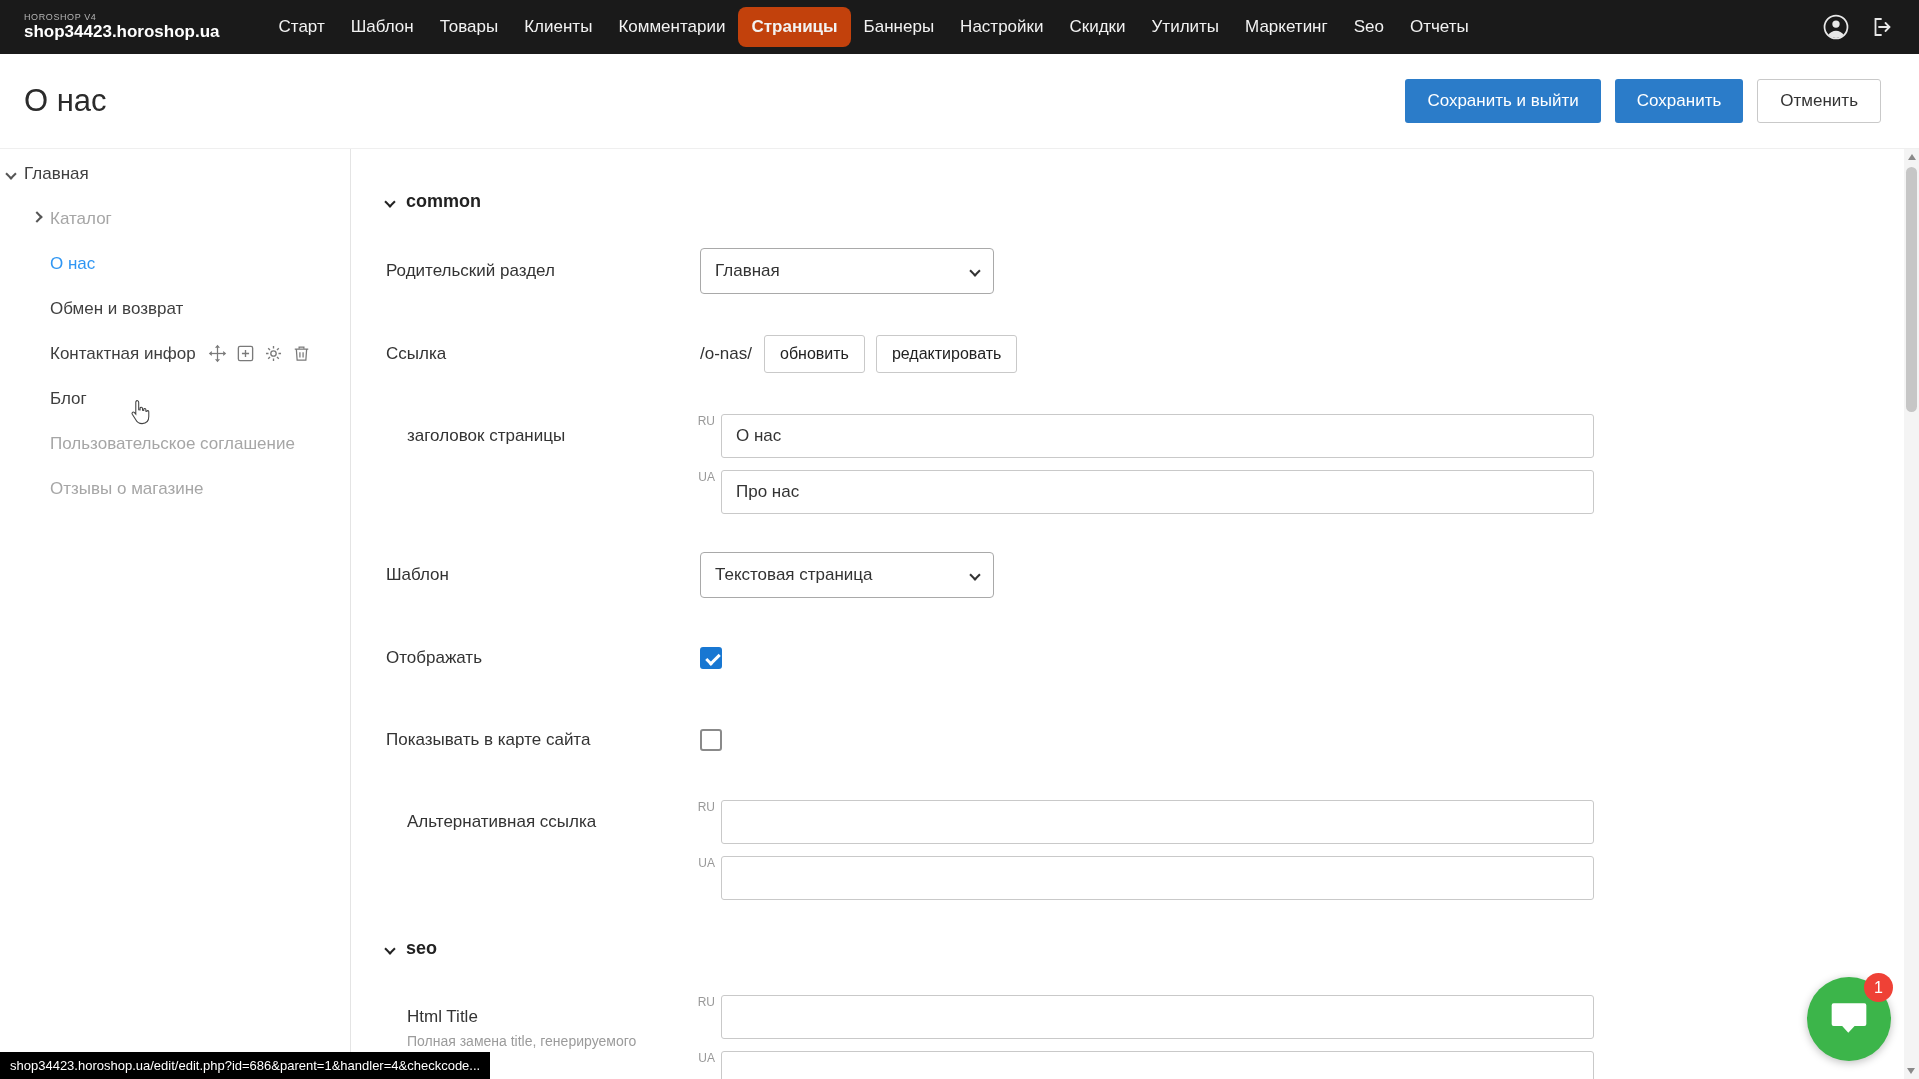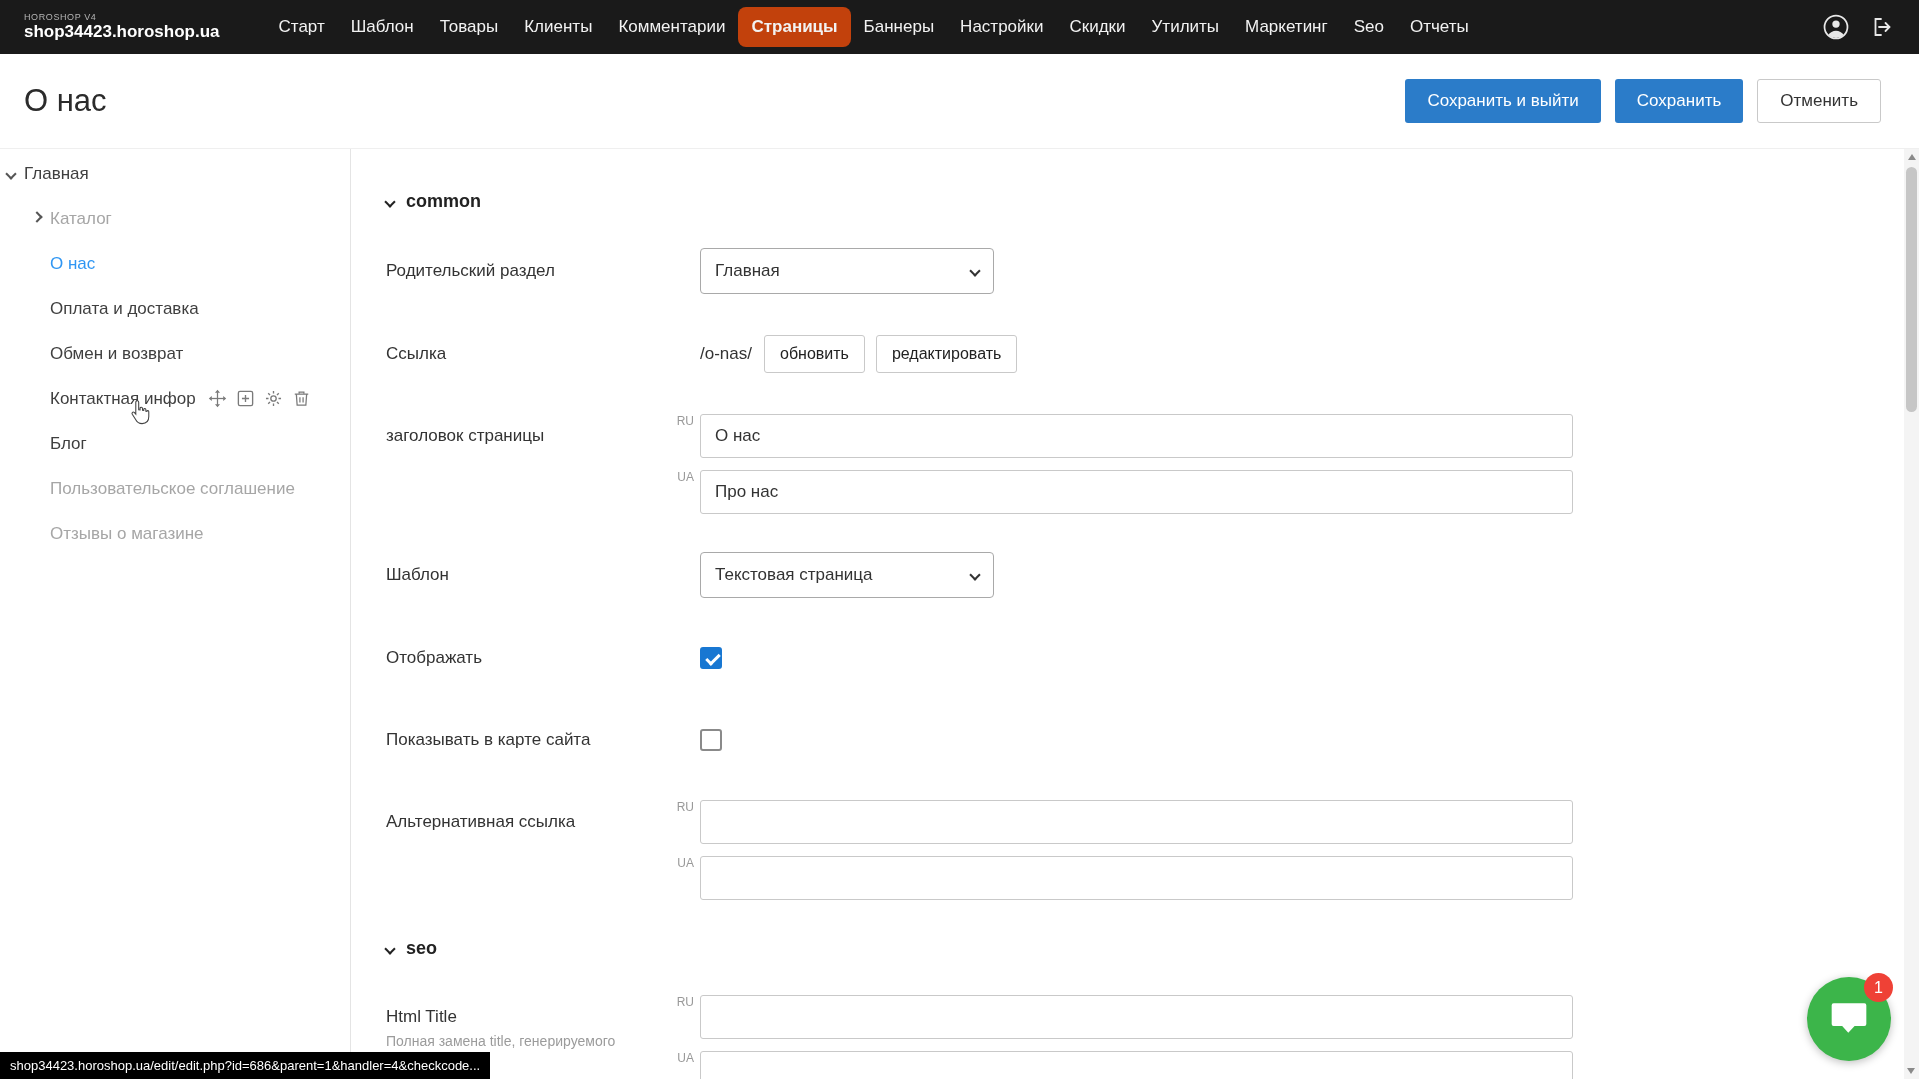--- a/index.html
+++ b/index.html
@@ -46,21 +46,21 @@
   .hand-cursor { position:absolute; left:128px; top:250px; pointer-events:none; }
 
   
   .main { flex:1; padding:42px 0 0 35px; overflow:hidden; position:relative; }
   .section-head { display:flex; align-items:center; gap:12px; font-size:18px; font-weight:bold; color:#222; margin-bottom:36px; cursor:pointer; }
   .section-head .chev { border-color:#222; padding:3px; }
   .section-head.seo { margin-top:35px; }
   .frow { display:flex; align-items:center; min-height:44px; margin-bottom:38px; }
   .frow.multi { align-items:flex-start; }
   .flabel { width:279px; flex:none; font-size:17px; color:#333; }
-  .frow.multi > .flabel { padding-top:12px; }
+  .frow.multi > .flabel { padding-top:12px;margin-left:21px; }
   .hint { font-size:14px; color:#9b9b9b; margin-top:6px; }
   .ftag { width:35px; flex:none; text-align:right; padding-right:6px; font-size:12px; color:#999; }
   .lang-col { display:flex; flex-direction:column; }
   .lang-line { display:flex; align-items:flex-start; margin-bottom:12px; }
   .lang-line:last-child { margin-bottom:0; }
   .tinput { width:873px; height:44px; border:1px solid #c9c9c9; border-radius:3px; padding:0 14px; font-size:17px; color:#333; font-family:inherit; background:#fff; }
   .select { width:294px; height:46px; border:1px solid #a9a9a9; border-radius:4px; display:flex; align-items:center; justify-content:space-between; padding:0 14px; font-size:17px; background:#fff; cursor:pointer; }
   .select .chev { border-color:#333; padding:3px; margin-left:10px; }
   .link-path { font-size:17px; margin-right:12px; }
   .mini-btn { height:38px; padding:0 15px; background:#fff; border:1px solid #c9c9c9; border-radius:3px; font-size:16px; font-family:inherit; margin-right:11px; cursor:pointer; color:#222; }
@@ -142,23 +142,20 @@
         <span>Главная</span>
       </div>
       <div class="tree-item child muted">
         <span class="tree-chev chev right"></span>
         <span>Каталог</span>
       </div>
       <div class="tree-item child selected">
         <span>О нас</span>
       </div>
       <div class="tree-item child">
-        <span>Оплата и доставка</span>
-      </div>
-      <div class="tree-item child">
         <span>Обмен и возврат</span>
       </div>
       <div class="tree-item child">
         <span>Контактная инфор</span>
         <span class="tree-actions">
           <span>
               <svg width="19" height="19" viewBox="0 0 24 24" fill="#7a7a7a">
                 <path d="M12 1l3.2 3.8H8.8zM12 23l-3.2-3.8h6.4zM1 12l3.8-3.2v6.4zM23 12l-3.8 3.2V8.8z"></path>
                 <path d="M11.2 4h1.6v16h-1.6z"></path>
                 <path d="M4 11.2h16v1.6H4z"></path>

